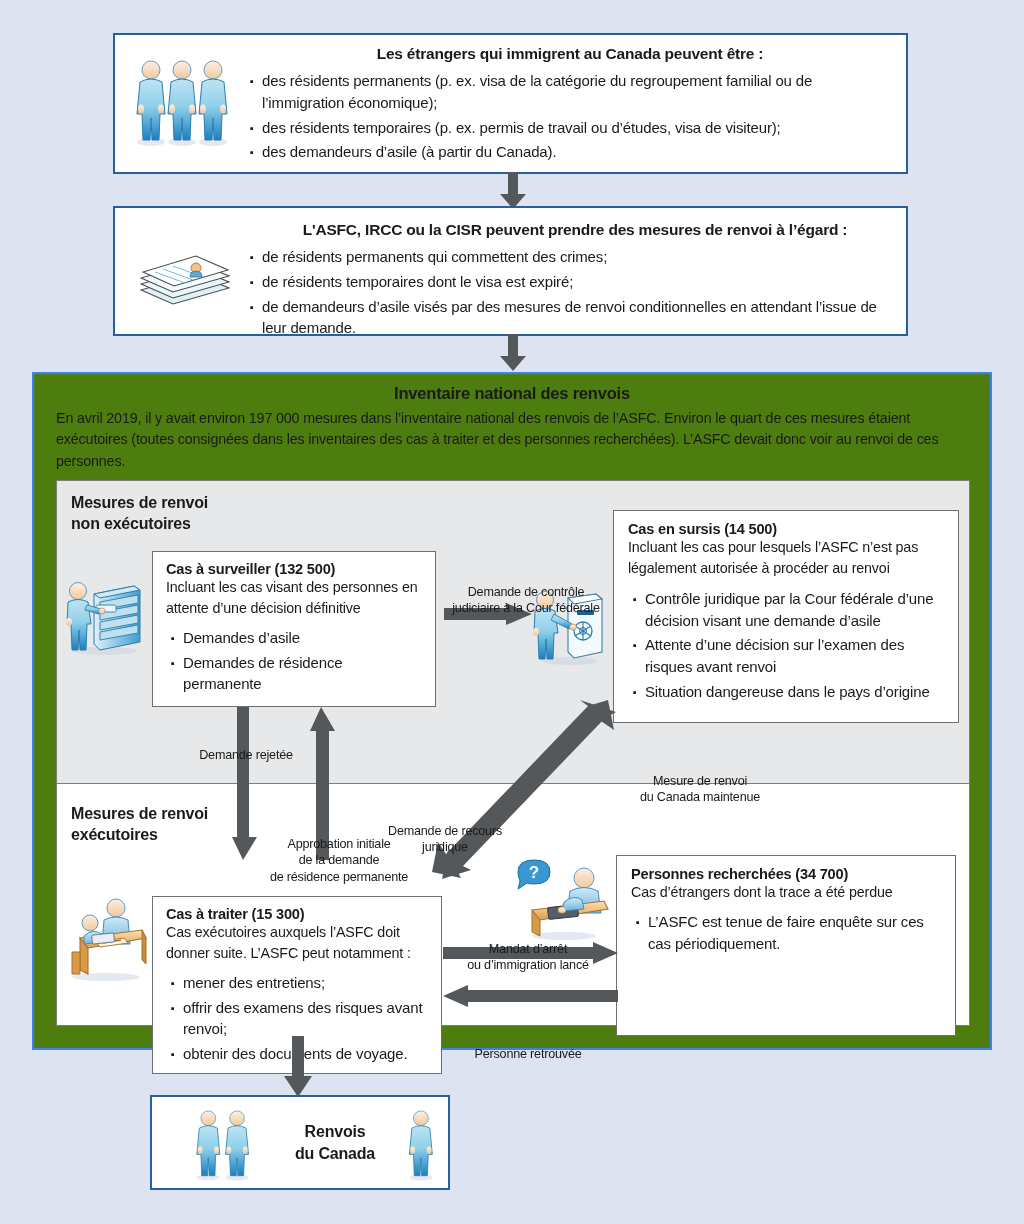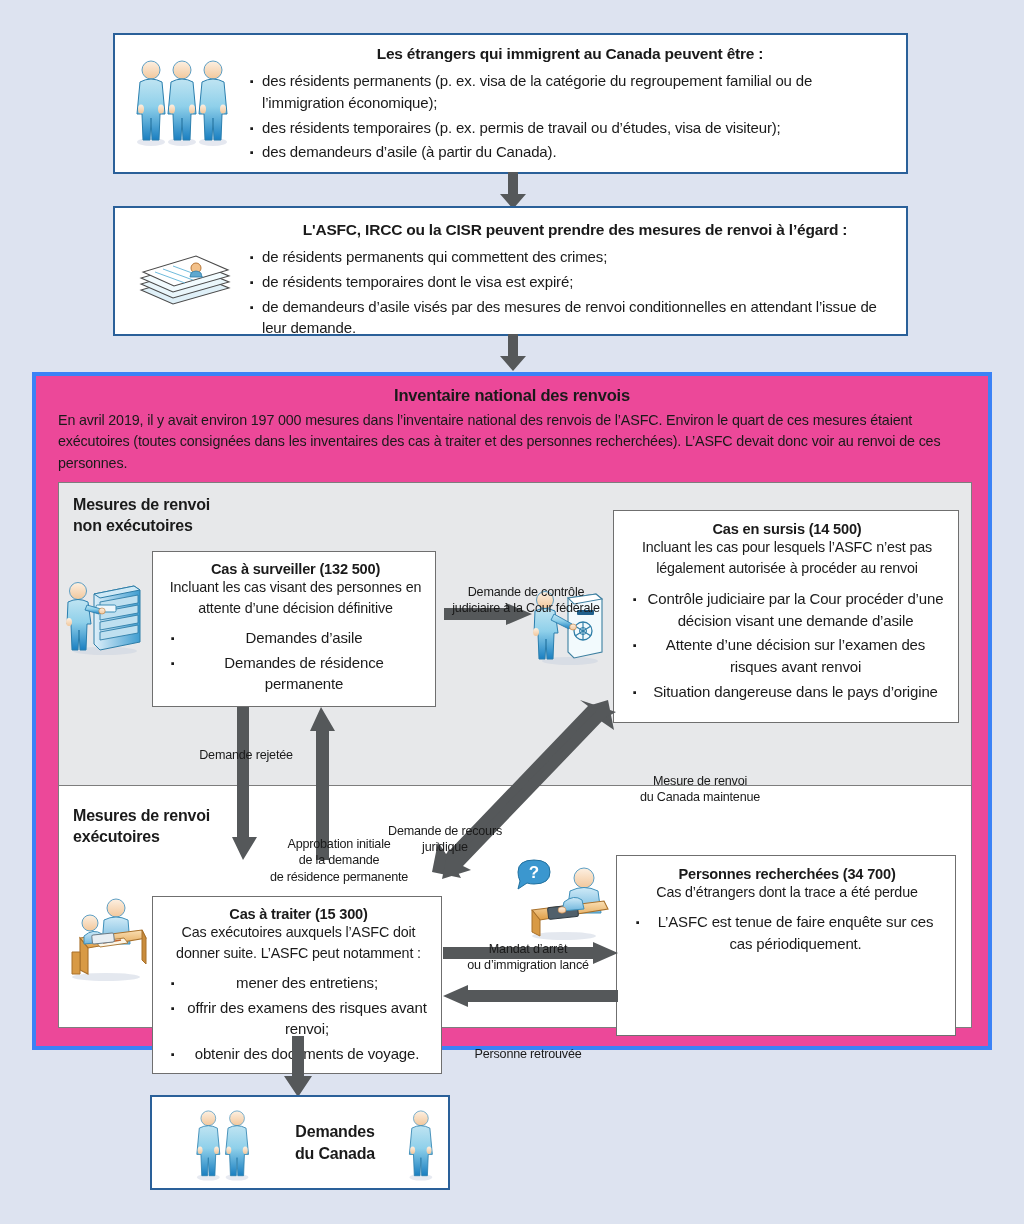--- a/index.html
+++ b/index.html
@@ -14,39 +14,38 @@
   .abs{position:absolute;}
 
   
   .blue-box{
     background:#ffffff;
     border:2px solid #2a6099;
     box-shadow:0 0 0 1px #ffffff inset;
     box-sizing:border-box;
   }
   .gray-outer{
-    background:#ec4899;
-    border:4px solid #3b82f6;
+    background:#4d7c0f;
+    border:2px solid #3b82f6;
     box-sizing:border-box;
   }
   .panel-gray{
     background:#e7e8ea;
     border:1px solid #7d7d7d;
     box-sizing:border-box;
   }
   .panel-white{
     background:#ffffff;
     border:1px solid #7d7d7d;
     box-sizing:border-box;
   }
   .inner-box{
     background:#ffffff;
     border:1px solid #6f6f6f;
     box-sizing:border-box;
-    text-align:center;
   }
 
   
   .hdr{
     font-weight:bold;
     font-size:15.5px;
     text-align:center;
     letter-spacing:-0.2px;
   }
   .body-txt{font-size:14.3px;line-height:1.5;letter-spacing:-0.15px;}
@@ -236,21 +235,21 @@
     <ellipse cx="42" cy="39" rx="3.2" ry="3" fill="url(#gHead)" stroke="#b9793a" stroke-width="0.6"></ellipse>
     <ellipse cx="9" cy="50" rx="3" ry="4" fill="url(#gHead)"></ellipse>
   </svg>
 </span>
 
 <div class="abs inner-box" style="left:613px;top:510px;width:346px;height:213px;">
   <div style="padding:10px 12px 0 14px;">
     <div class="box-title">Cas en sursis (14 500)</div>
     <div class="body-txt">Incluant les cas pour lesquels l’ASFC n’est pas légalement autorisée à procéder au renvoi</div>
     <ul class="bl" style="margin-top:8px;">
-      <li>Contrôle judiciaire par la Cour procéder d’une décision visant une demande d’asile</li>
+      <li>Contrôle juridique par la Cour fédérale d’une décision visant une demande d’asile</li>
       <li>Attente d’une décision sur l’examen des risques avant renvoi</li>
       <li>Situation dangereuse dans le pays d’origine</li>
     </ul>
   </div>
 </div>
 
 <span class="abs" style="left:528px;top:586px;">
   <svg class="icon" width="78" height="80" viewBox="0 0 78 80">
     <ellipse cx="42" cy="75" rx="28" ry="4" fill="#c9d2e0" opacity="0.5"></ellipse>
     <path d="M40 12 L68 8 L74 13 L74 66 L46 72 L40 66 Z" fill="#f2fafd" stroke="#3d7fa0" stroke-width="1.1"></path>
@@ -398,21 +397,21 @@
       <g transform="scale(0.82) translate(40,2)">
         <ellipse cx="21" cy="85" rx="14" ry="4" fill="#cfd6e4" opacity="0.5"></ellipse>
         <circle cx="21" cy="13" r="9" fill="url(#gHead)" stroke="#5e9fc4" stroke-width="1"></circle>
         <path d="M10 25 q11 -6 22 0 l3 32 -5 0 -1 26 -7 0 -1 -22 -1 22 -7 0 -1 -26 -5 0 z" fill="url(#gBody)" stroke="#2b7fae" stroke-width="1"></path>
         <ellipse cx="11" cy="52" rx="3" ry="4.5" fill="url(#gHead)"></ellipse>
         <ellipse cx="31" cy="52" rx="3" ry="4.5" fill="url(#gHead)"></ellipse>
       </g>
     </svg>
   </span>
   <div class="abs hdr" style="left:128px;top:24px;width:110px;font-size:16px;line-height:1.35;">
-    <span>Demandes</span><br>
+    <span>Renvois</span><br>
     <span>du Canada</span>
   </div>
   <span class="abs" style="left:248px;top:9px;">
     <svg class="icon" width="44" height="78" viewBox="0 0 40 78">
       <g transform="scale(0.82) translate(2,2)">
         <ellipse cx="21" cy="85" rx="14" ry="4" fill="#cfd6e4" opacity="0.5"></ellipse>
         <circle cx="21" cy="13" r="9" fill="url(#gHead)" stroke="#5e9fc4" stroke-width="1"></circle>
         <path d="M10 25 q11 -6 22 0 l3 32 -5 0 -1 26 -7 0 -1 -22 -1 22 -7 0 -1 -26 -5 0 z" fill="url(#gBody)" stroke="#2b7fae" stroke-width="1"></path>
         <ellipse cx="11" cy="52" rx="3" ry="4.5" fill="url(#gHead)"></ellipse>
         <ellipse cx="31" cy="52" rx="3" ry="4.5" fill="url(#gHead)"></ellipse>

